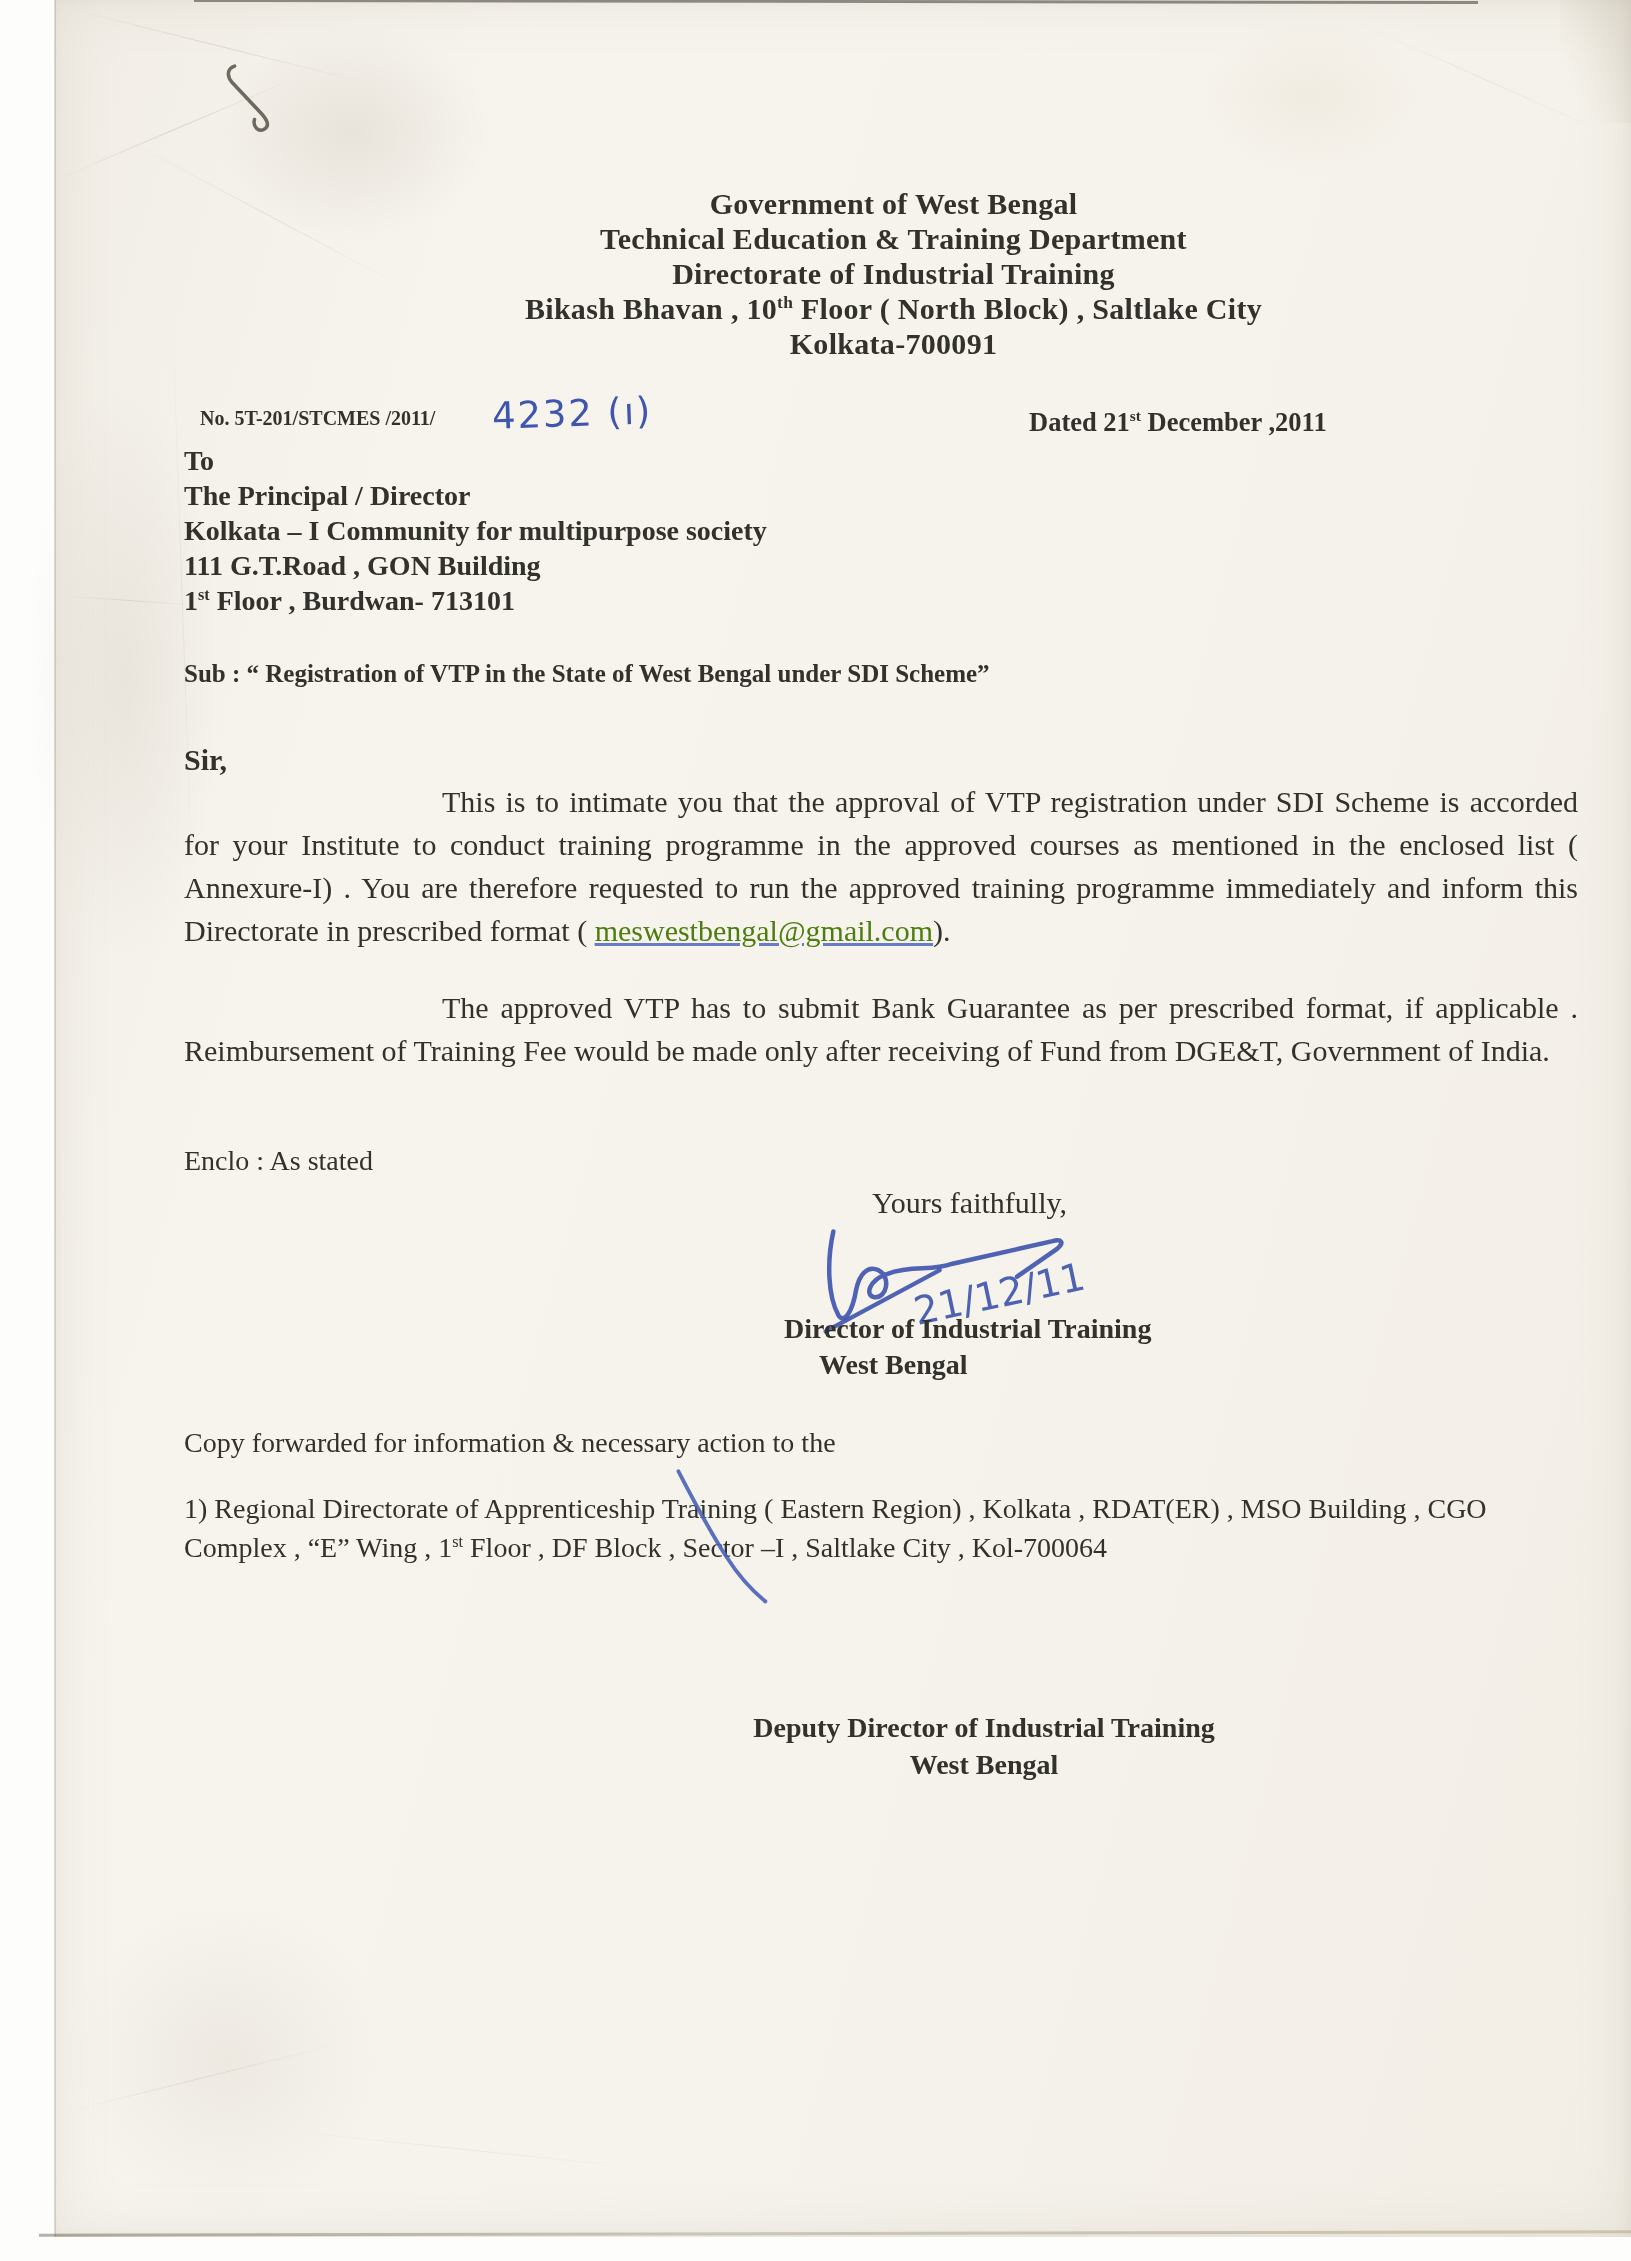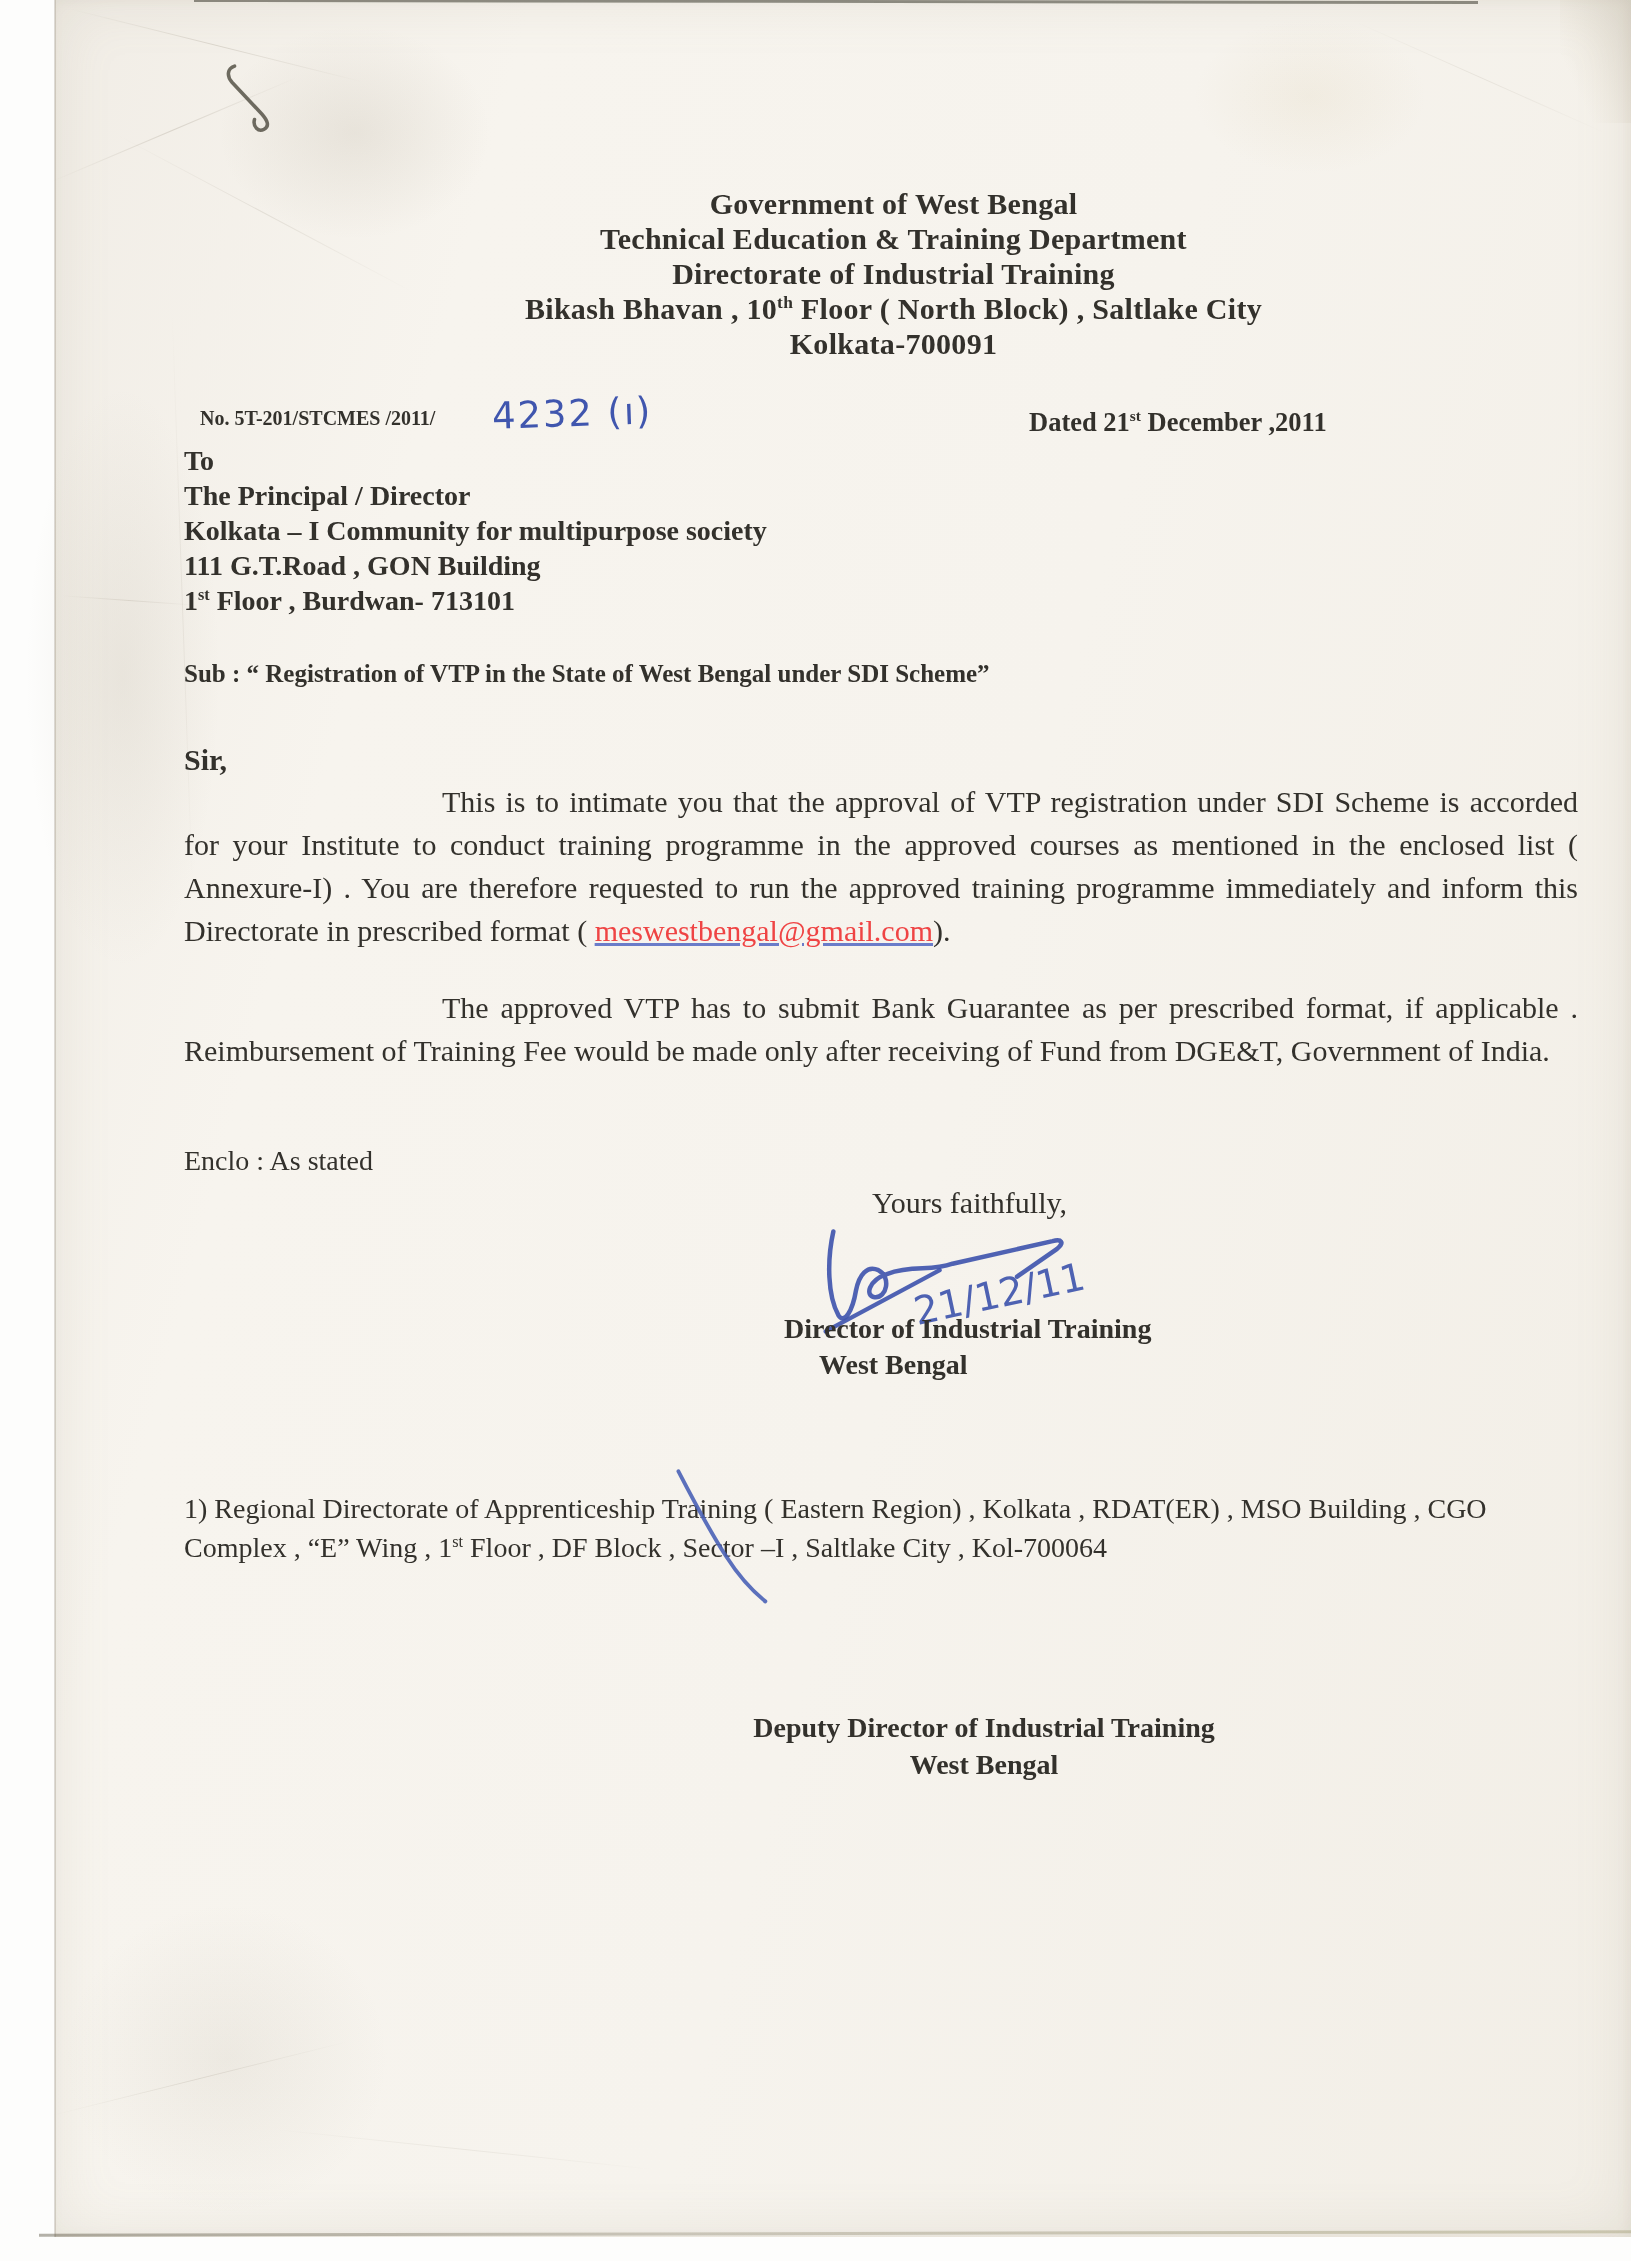--- a/index.html
+++ b/index.html
@@ -25,21 +25,21 @@
   .refrow-label{left:200px;top:407px;font-size:20px;font-weight:bold;}
   .hand-number{left:492px;top:392px;font-size:37px;color:#4056ae;font-family:"DejaVu Sans",sans-serif;
                transform:rotate(-2deg);letter-spacing:1.9px;font-weight:500;}
   .dated{left:1029px;top:407px;font-size:26.5px;font-weight:bold;}
   .to-block{left:184px;top:443px;font-size:28px;line-height:35px;font-weight:bold;}
   .subject{left:184px;top:660px;width:1291px;text-align:left;font-size:25px;font-weight:bold;}
   .salutation{left:184px;top:743px;font-size:30px;font-weight:bold;}
   .para{left:184px;width:1394px;font-size:30px;line-height:43px;text-align:justify;margin:0;}
   .para1{top:780px;text-indent:258px;}
   .para2{top:986px;text-indent:258px;}
-  .email-link{color:#ef4444;text-decoration:underline;text-decoration-color:#6a7cc9;margin-top:45px;}
+  .email-link{color:#4d7c0f;text-decoration:underline;text-decoration-color:#6a7cc9;margin-top:45px;}
   .enclosure{left:184px;top:1145px;font-size:28px;}
   .valediction{left:872px;top:1186px;font-size:30px;}
   .sig-block{left:784px;top:1311px;width:394px;text-align:left;font-size:28px;line-height:36px;font-weight:bold;}
   .sig-region{padding-left:35px;}
   .cc-intro{left:184px;top:1427px;font-size:28px;}
   .cc-item{left:184px;top:1489px;width:1381px;font-size:28px;line-height:39px;margin:0;}
   .dep-block{left:739px;top:1709px;width:490px;text-align:center;font-size:28px;line-height:37px;font-weight:bold;}
   .dep-region{padding-left:0px;}
   .svg-abs{position:absolute;}
 </style>
@@ -107,20 +107,21 @@
     <path d="M30,10 C20,55 21,110 38,140 C47,155 60,132 65,102 C70,76 83,62 100,70 C120,80 113,114 94,112 C79,110 84,86 113,76 C155,61 180,73 215,60 L370,25 C384,21 389,27 377,37 L315,80" fill="none" stroke="#4056ae" stroke-width="7" stroke-linecap="round" opacity="0.92"></path>
     <path d="M18,165 L195,70" fill="none" stroke="#4056ae" stroke-width="6.5" stroke-linecap="round" opacity="0.92"></path>
     <text x="160" y="155" transform="rotate(-12 160 155)" font-family="DejaVu Sans, sans-serif" font-size="60" fill="#4056ae" opacity="0.92">21/12/11</text>
   </svg>
 
   <div class="abs sig-block">
     <div>Director of Industrial Training</div>
     <div class="sig-region">West Bengal</div>
   </div>
 
+  <div class="abs cc-intro">Copy forwarded for information &amp; necessary action to the</div>
   <p class="abs cc-item"><span>1) Regional Directorate of Apprenticeship Training ( Eastern Region) , Kolkata , RDAT(ER) , MSO Building , CGO Complex , “E” Wing , 1</span><sup>st</sup><span> Floor , DF Block , Sector –I , Saltlake City , Kol-700064</span></p>
 
   <svg class="svg-abs" style="left:672px;top:1466px;" width="103" height="142" viewBox="0 0 160 220">
     <path d="M10,8 C38,62 62,106 84,140 C100,165 120,190 145,210" fill="none" stroke="#4a62b6" stroke-width="6" stroke-linecap="round" opacity="0.9"></path>
   </svg>
 
   <div class="abs dep-block">
     <div>Deputy Director of Industrial Training</div>
     <div class="dep-region">West Bengal</div>
   </div>

